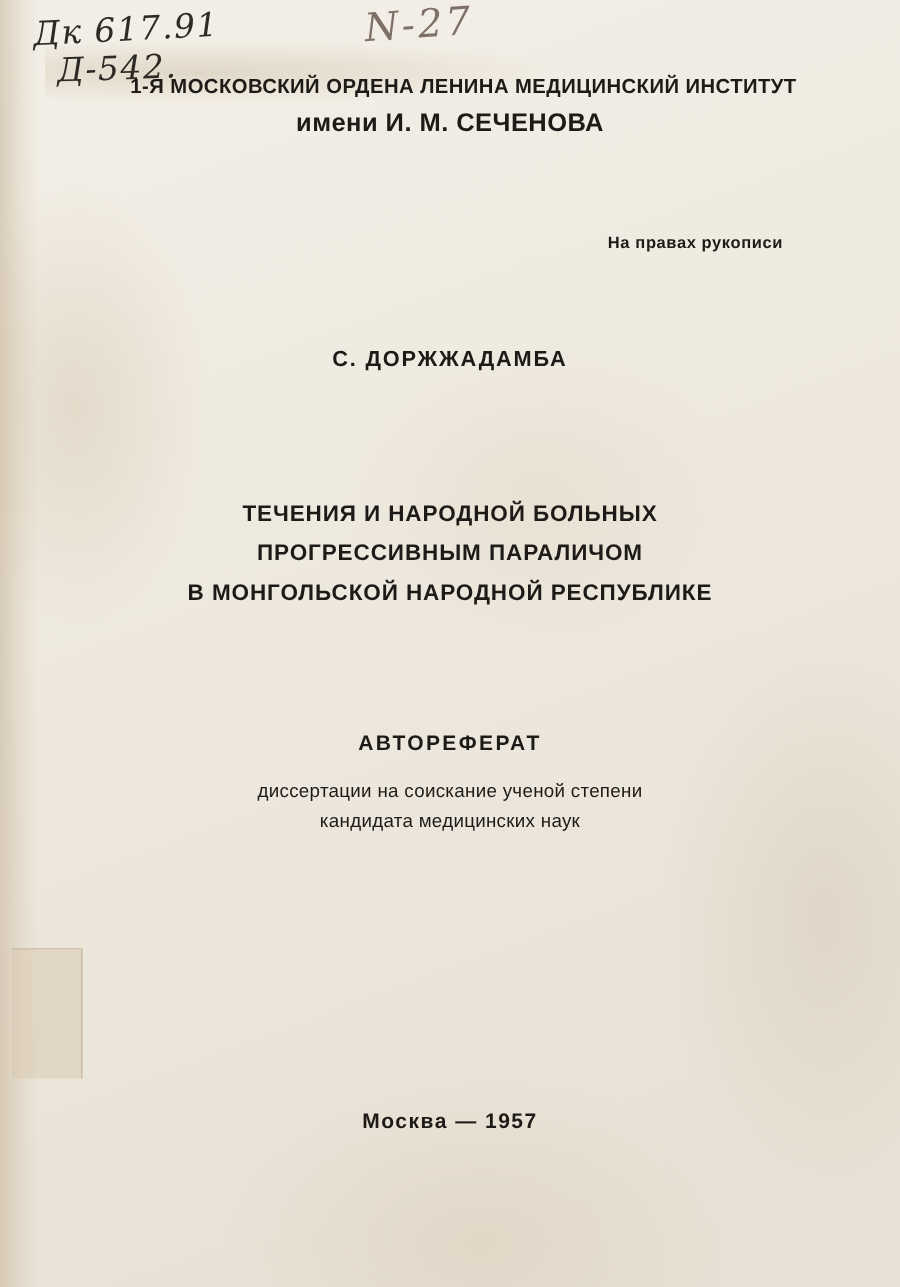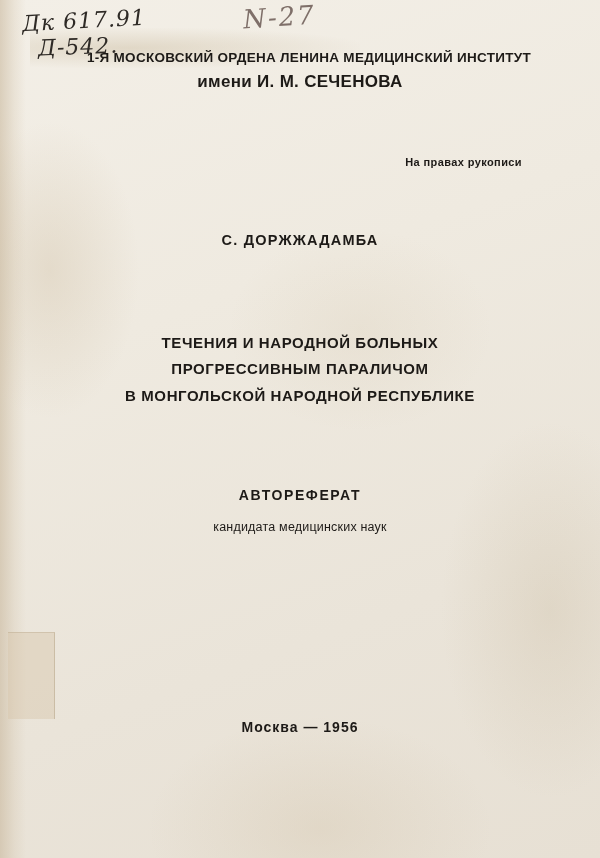--- a/index.html
+++ b/index.html
@@ -202,19 +202,20 @@
 
     <div class="title">
       <div class="tline">ТЕЧЕНИЯ И НАРОДНОЙ БОЛЬНЫХ</div>
       <div class="tline">ПРОГРЕССИВНЫМ ПАРАЛИЧОМ</div>
       <div class="tline">В МОНГОЛЬСКОЙ НАРОДНОЙ РЕСПУБЛИКЕ</div>
     </div>
 
     <div class="abstract-label">АВТОРЕФЕРАТ</div>
 
     <div class="abstract-sub">
+      <div class="sline">диссертации на соискание ученой степени</div>
       <div class="sline">кандидата медицинских наук</div>
     </div>
 
-    <div class="imprint">Москва — 1956</div>
+    <div class="imprint">Москва — 1957</div>
 
   </div>
 </div>
 
 </body></html>

